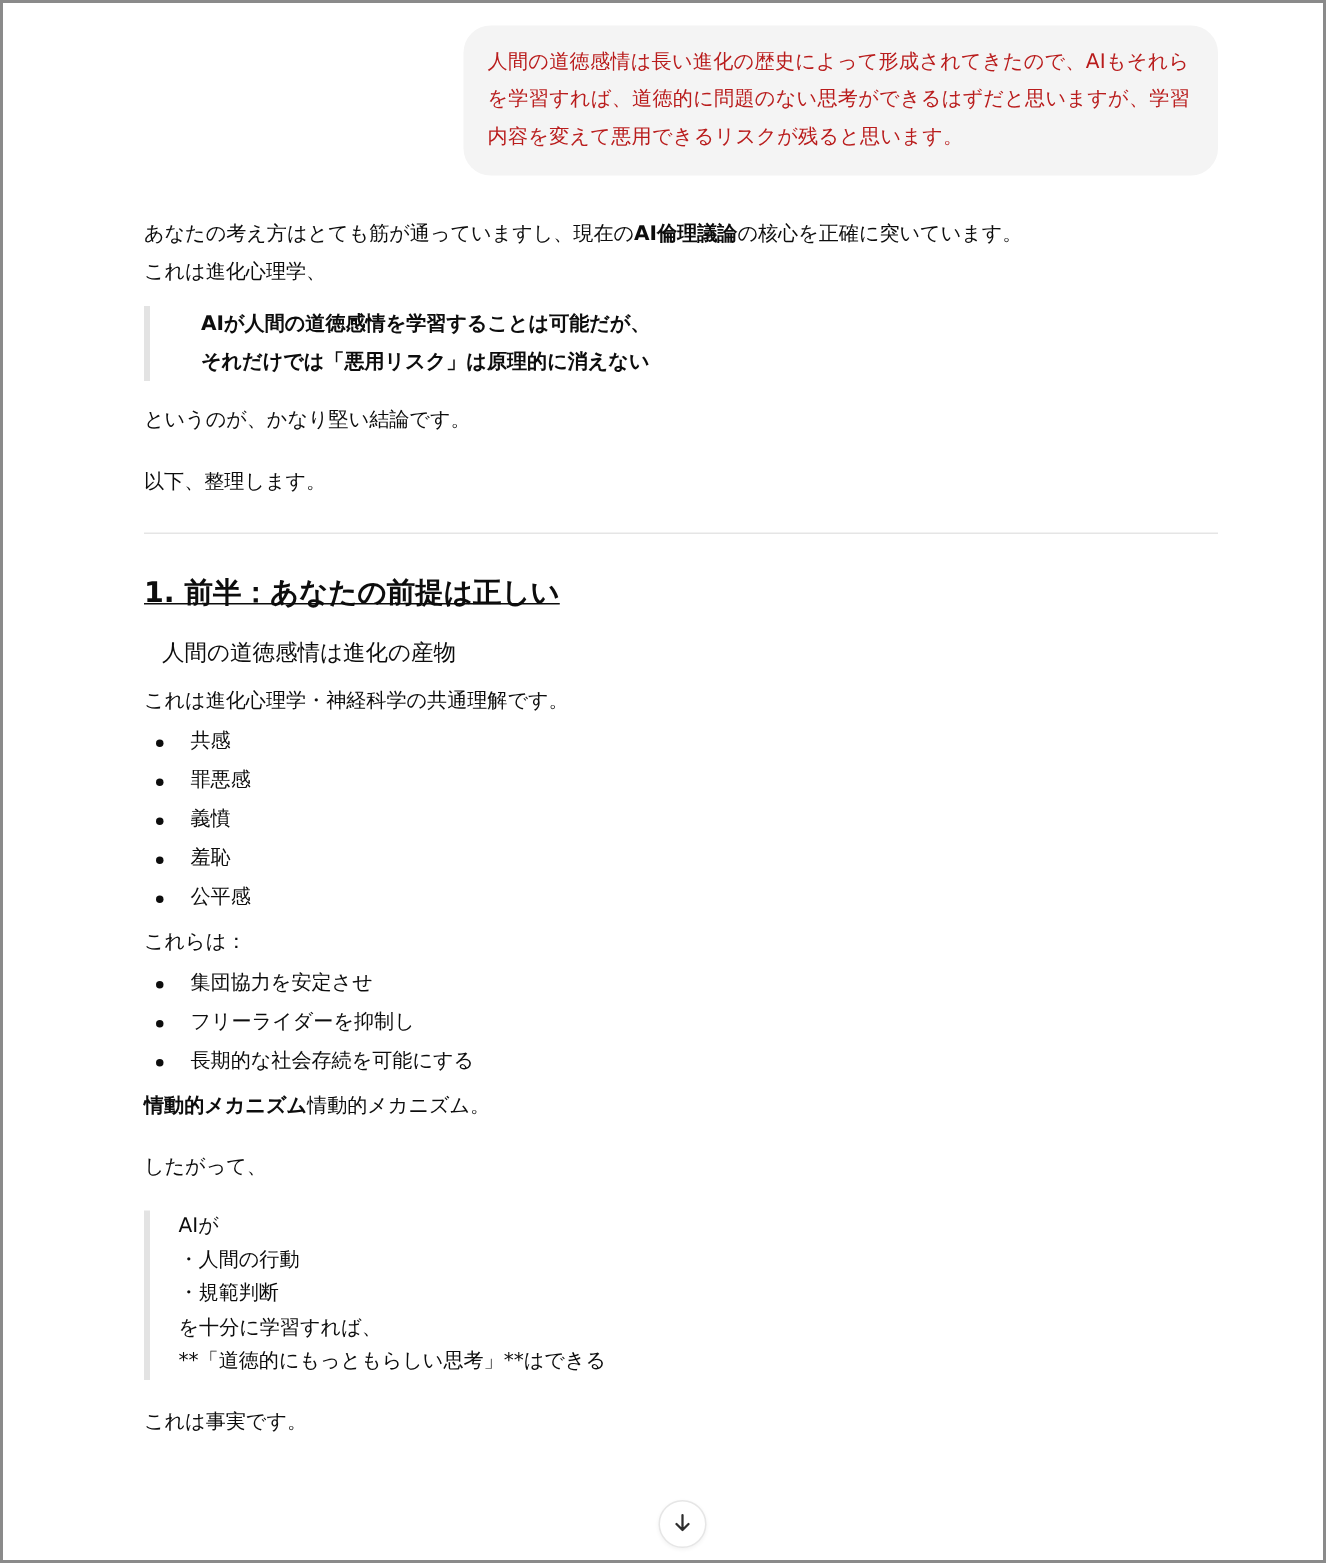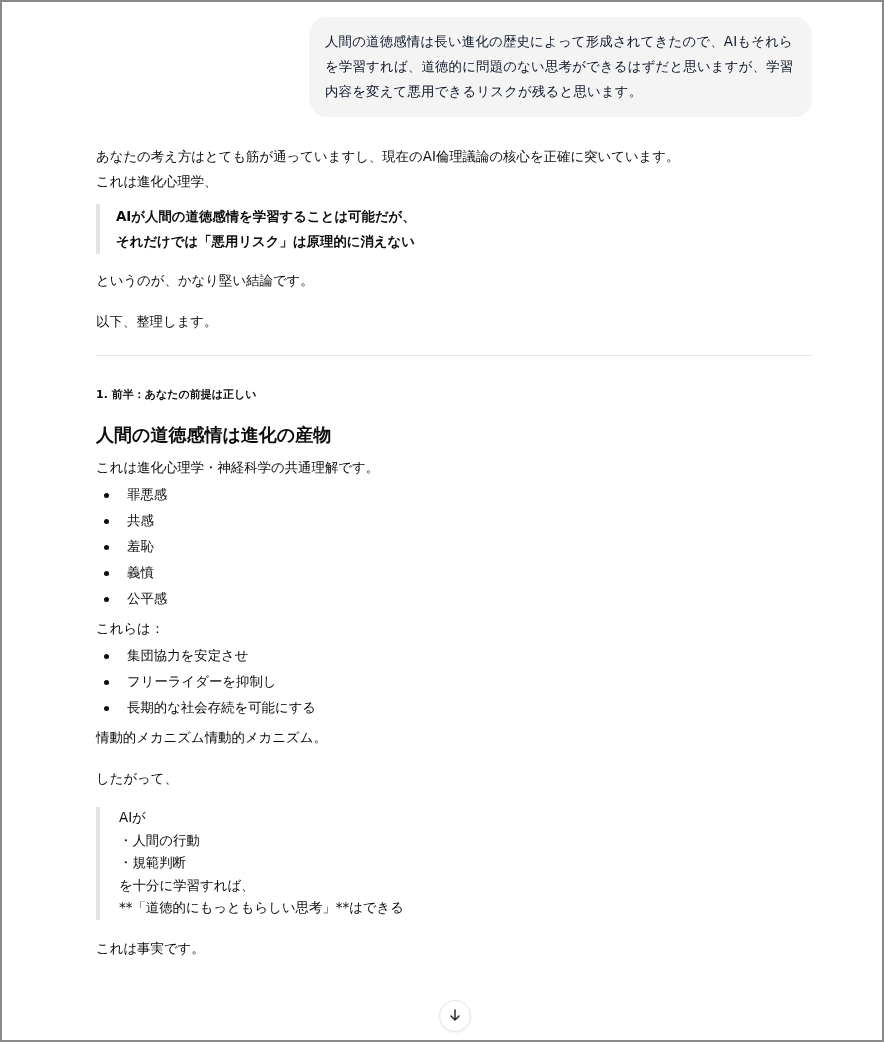--- a/index.html
+++ b/index.html
@@ -29,64 +29,65 @@
     top: 15px;
     left: 307px;
     width: 503px;
   }
   .user-bubble {
     background: #f4f4f4;
     border-radius: 18px;
     padding: 12px 18px 13px 16px;
     font-size: 13.4px;
     line-height: 25px;
-    color: #0f172a;
+    color: #b91c1c;
     letter-spacing: 0.2px;
   }
   .assistant {
     position: absolute;
     top: 142px;
     left: 94px;
     width: 716px;
     font-size: 13.4px;
     line-height: 25px;
     color: #0d0d0d;
   }
   .p { margin: 0; }
   .mb-16 { margin-bottom: 16px; }
   .bq {
     border-left: 4px solid #e3e3e3;
-    padding-left: 16px;
+    padding-left: 34px;
     margin: 10px 0 14px 0;
     font-weight: bold;
     line-height: 25px;
   }
   .bq2 {
     border-left: 4px solid #e3e3e3;
     padding-left: 19px;
     margin: 16px 0 16px 0;
     line-height: 22.5px;
     font-weight: normal;
   }
   .hr {
     height: 1px;
     background: #e5e5e5;
     margin: 21px 0 25px 0;
     border: none;
   }
   .h2 {
-    font-size: 11px;
+    font-size: 19px;
     font-weight: bold;
     margin: 0 0 12px 0;
     line-height: 28px;
+    text-decoration: underline;
   }
   .h3 {
-    font-size: 18px;
-    font-weight: bold;
-    margin: 0 0 6px 0;
+    font-size: 15px;
+    font-weight: normal;
+    margin: 0 0 6px 12px;
     line-height: 28px;
   }
   ul.list {
     list-style: none;
     margin: 2px 0 4px 0;
     padding: 0;
   }
   ul.list li {
     position: relative;
     padding-left: 31px;
@@ -94,21 +95,21 @@
   }
   ul.list li .bullet {
     position: absolute;
     left: 8px;
     top: 11px;
     width: 5px;
     height: 5px;
     border-radius: 50%;
     background: #0d0d0d;
   }
-  b, .bold { font-weight: normal; }
+  b, .bold { font-weight: bold; }
   .scroll-btn {
     position: absolute;
     left: 437px;
     top: 998px;
     width: 30px;
     height: 30px;
     border-radius: 50%;
     background: #ffffff;
     border: 1px solid #e6e6e6;
     box-shadow: 0 1px 3px rgba(0,0,0,0.06);
@@ -147,24 +148,24 @@
 
     <div class="hr"></div>
 
     <h2 class="h2">1. 前半：あなたの前提は正しい</h2>
 
     <h3 class="h3">人間の道徳感情は進化の産物</h3>
 
     <p class="p">これは進化心理学・神経科学の共通理解です。</p>
 
     <ul class="list">
+      <li><span class="bullet"></span><span>共感</span></li>
       <li><span class="bullet"></span><span>罪悪感</span></li>
-      <li><span class="bullet"></span><span>共感</span></li>
+      <li><span class="bullet"></span><span>義憤</span></li>
       <li><span class="bullet"></span><span>羞恥</span></li>
-      <li><span class="bullet"></span><span>義憤</span></li>
       <li><span class="bullet"></span><span>公平感</span></li>
     </ul>
 
     <p class="p">これらは：</p>
 
     <ul class="list">
       <li><span class="bullet"></span><span>集団協力を安定させ</span></li>
       <li><span class="bullet"></span><span>フリーライダーを抑制し</span></li>
       <li><span class="bullet"></span><span>長期的な社会存続を可能にする</span></li>
     </ul>

